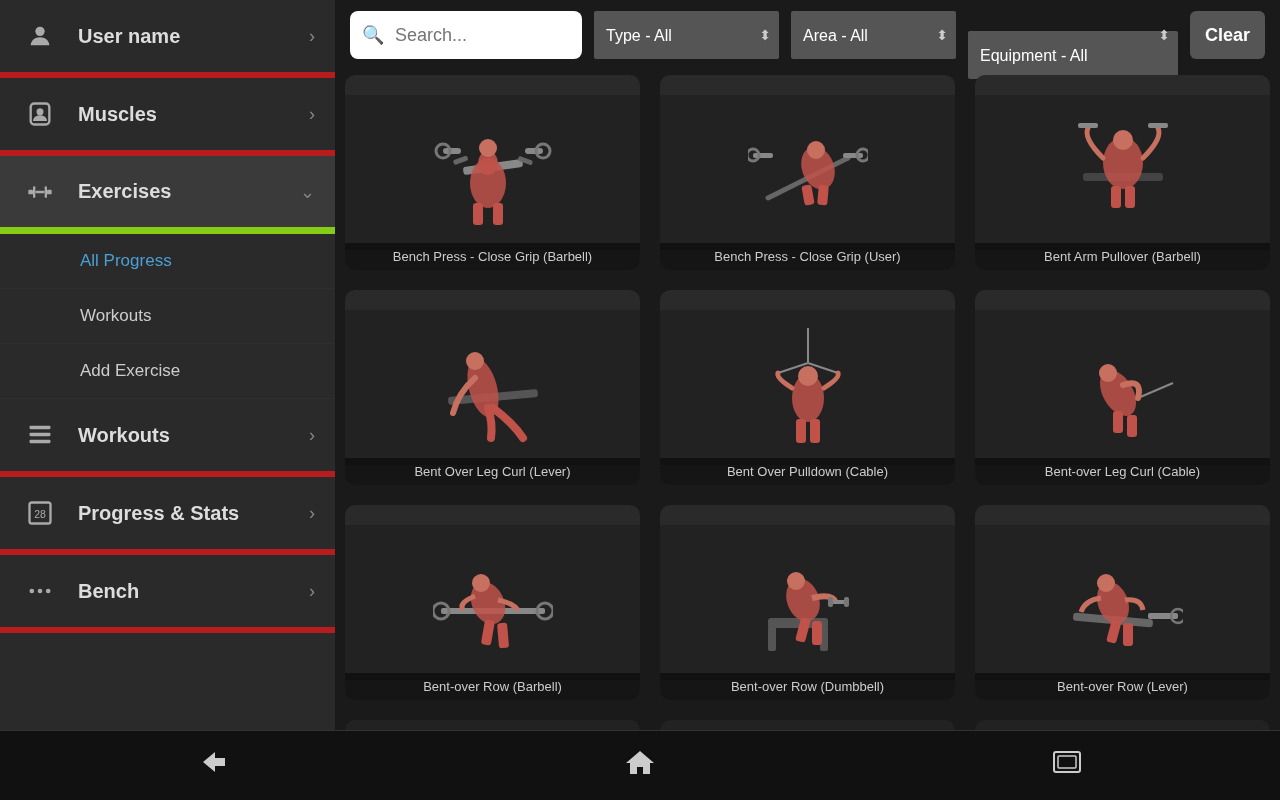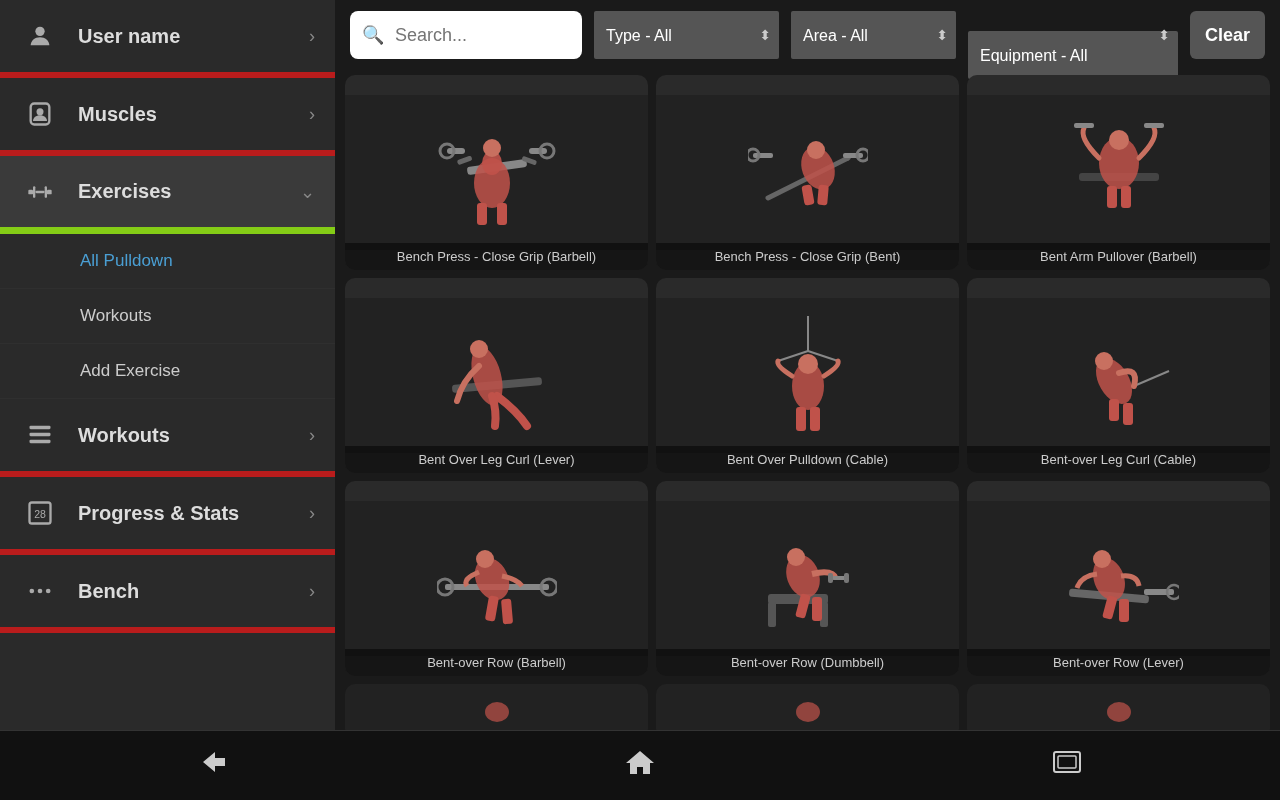--- a/index.html
+++ b/index.html
@@ -184,21 +184,21 @@
       font-weight: bold;
     }
 
     
     .exercise-grid {
       flex: 1;
       overflow-y: auto;
       padding: 5px 10px 10px 10px;
       display: grid;
       grid-template-columns: repeat(3, 1fr);
-      gap: 8px;
+      gap: 20px;
       align-content: start;
     }
 
     .exercise-card {
       background: #2a2a2a;
       border-radius: 10px;
       overflow: hidden;
       cursor: pointer;
       position: relative;
       height: 195px;
@@ -298,21 +298,21 @@
             <rect x="6" y="7" width="2" height="10" rx="1" fill="#aaa"></rect>
             <rect x="16" y="7" width="2" height="10" rx="1" fill="#aaa"></rect>
             <rect x="8" y="11" width="8" height="2" rx="1" fill="#aaa"></rect>
           </svg>
         </div>
         <span class="sidebar-label">Exercises</span>
         <span class="sidebar-arrow">⌄</span>
       </div>
       <div class="exercises-submenu">
         <div class="submenu-item active">
-          <span>All Pulldown</span>
+          <span>All Progress</span>
         </div>
         <div class="submenu-item">
           <span>Workouts</span>
         </div>
         <div class="submenu-item">
           <span>Add Exercise</span>
         </div>
       </div>
     </div>
 
@@ -415,21 +415,21 @@
       <ellipse cx="70" cy="60" rx="16" ry="22" fill="#c0524a" opacity="0.85" transform="rotate(-20,70,60)"></ellipse>
       <circle cx="68" cy="42" r="9" fill="#c87060"></circle>
       <rect x="55" y="77" width="10" height="20" rx="3" fill="#c0524a" transform="rotate(-10,60,87)"></rect>
       <rect x="70" y="77" width="10" height="20" rx="3" fill="#c0524a" transform="rotate(5,75,87)"></rect>
       <rect x="5" y="45" width="20" height="5" rx="2" fill="#888"></rect>
       <rect x="95" y="45" width="20" height="5" rx="2" fill="#888"></rect>
       <circle cx="5" cy="47" r="6" fill="none" stroke="#777" stroke-width="3"></circle>
       <circle cx="115" cy="47" r="6" fill="none" stroke="#777" stroke-width="3"></circle>
     </svg>
           </div>
-          <div class="exercise-label">Bench Press - Close Grip (Bent)</div>
+          <div class="exercise-label">Bench Press - Close Grip (User)</div>
         </div>
         <div class="exercise-card">
           <div class="exercise-image">
             <svg viewBox="0 0 120 130" width="120" height="130">
       <rect x="20" y="65" width="80" height="8" rx="3" fill="#444"></rect>
       <ellipse cx="60" cy="55" rx="20" ry="26" fill="#c0524a" opacity="0.85"></ellipse>
       <circle cx="60" cy="32" r="10" fill="#c87060"></circle>
       <rect x="48" y="78" width="10" height="22" rx="3" fill="#c0524a"></rect>
       <rect x="62" y="78" width="10" height="22" rx="3" fill="#c0524a"></rect>
       <path d="M40 50 Q20 30 25 20" stroke="#c87060" stroke-width="5" fill="none" stroke-linecap="round"></path>

